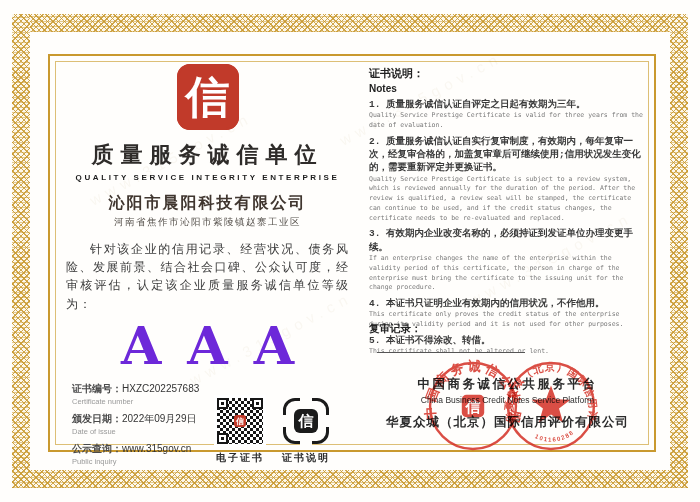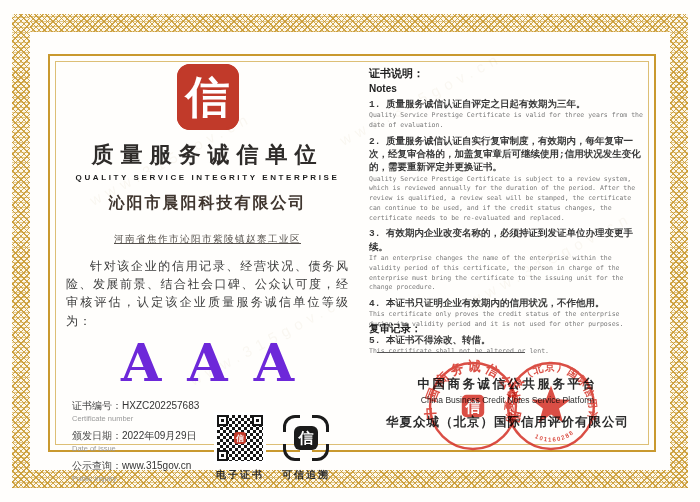--- a/index.html
+++ b/index.html
@@ -25,30 +25,30 @@
   .content{position:absolute;left:60px;top:58px;right:54px;bottom:56px;display:flex;gap:14px;z-index:1;}
   .col-left{width:295px;flex:0 0 295px;text-align:center;}
   .col-right{flex:1;position:relative;text-align:left;padding-top:8px;}
   
   .logo{width:62px;height:66px;margin:6px auto 0;background:#c13a2a;border-radius:13px;
     display:flex;align-items:center;justify-content:center;box-shadow:inset 0 0 0 2px #c13a2a;}
   .logo span{color:#fff;font-size:44px;font-weight:bold;font-family:"DejaVu Serif",serif;line-height:1;}
   .title-cn{margin-top:10px;font-size:22px;font-weight:bold;letter-spacing:7px;color:#2f2c2a;white-space:nowrap;}
   .title-en{margin-top:3px;font-size:8px;font-weight:bold;letter-spacing:2.6px;color:#1e1e1e;white-space:nowrap;}
   .company{margin-top:11px;font-size:16px;font-weight:bold;letter-spacing:2px;color:#40362f;}
-  .address{margin-top:19px;font-size:9.5px;letter-spacing:1.5px;color:#55504b;text-decoration:underline;}
+  .address{margin-top:2px;font-size:9.5px;letter-spacing:1.5px;color:#55504b;}
   .statement{margin-top:11px;padding:0 6px;text-align:justify;text-indent:2em;
     font-size:12px;line-height:1.52;color:#3b3b3b;letter-spacing:1.1px;}
   .grade{margin-top:4px;font-family:"DejaVu Serif","Liberation Serif",serif;font-weight:bold;
     font-size:52px;color:#6d28d9;letter-spacing:26px;padding-left:26px;line-height:1.1;}
   .bottom-row{display:flex;margin-top:8px;text-align:left;padding-left:12px;}
   .fields{width:136px;flex:0 0 136px;}
   .field{margin-bottom:6px;}
   .field .line1{font-size:10px;color:#333;white-space:nowrap;}
-  .field .line1 .lab{font-weight:normal;color:#4a4a4a;}
+  .field .line1 .lab{font-weight:bold;color:#4a4a4a;}
   .field .line2{font-size:7.5px;color:#9a9a9a;margin-top:1px;}
   .badges{display:flex;gap:18px;margin-left:8px;margin-top:16px;}
   .badge{display:flex;flex-direction:column;align-items:center;}
   .badge-label{margin-top:7px;font-size:10px;letter-spacing:2px;color:#2c2c2c;font-weight:bold;white-space:nowrap;text-align:center;}
   
   .qr{position:relative;width:46px;height:46px;background:
       repeating-conic-gradient(#161616 0% 25%, #ffffff 0% 50%) 0 0/6px 6px;outline:3px solid #fff;}
   .qr .finder{position:absolute;width:11px;height:11px;border:2px solid #161616;background:#fff;box-sizing:border-box;}
   .qr .finder::after{content:"";position:absolute;inset:2px;background:#161616;}
   .qr .f-tl{left:0;top:0;} .qr .f-tr{right:0;top:0;} .qr .f-bl{left:0;bottom:0;}
@@ -139,21 +139,21 @@
               <div class="qr-seal">信</div>
             </div>
             <div class="badge-label">电子证书</div>
           </div>
           <div class="badge">
             <div class="trace">
               <div class="gap-h"></div>
               <div class="gap-v"></div>
               <div class="core">信</div>
             </div>
-            <div class="badge-label">可信追溯</div>
+            <div class="badge-label">证书说明</div>
           </div>
         </div>
       </div>
     </div>
 
     <div class="col-right">
       <div class="notes-h-cn">证书说明：</div>
       <div class="notes-h-en">Notes</div>
 
       <div class="note">

